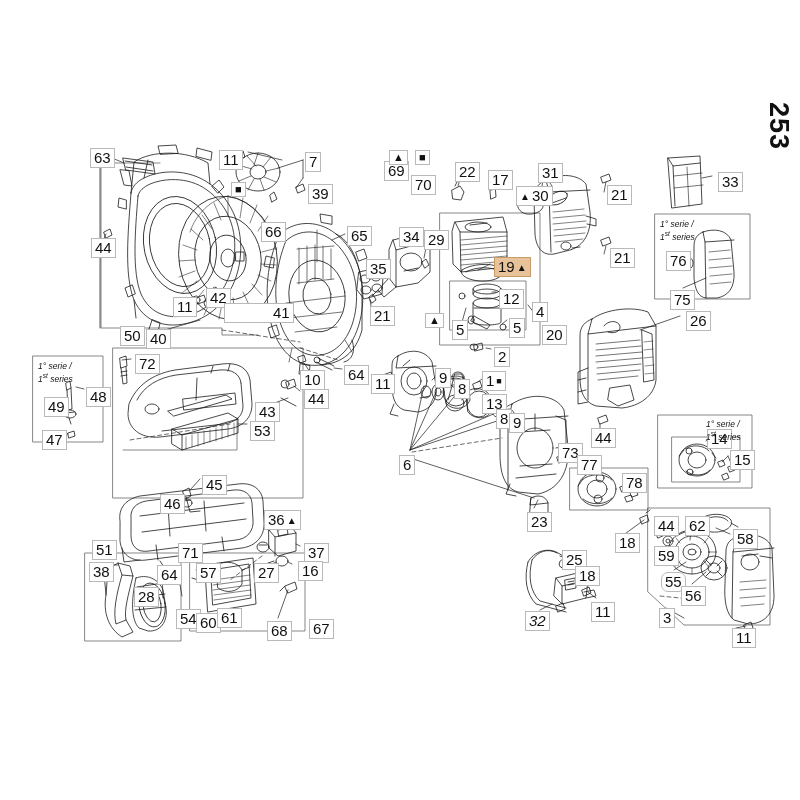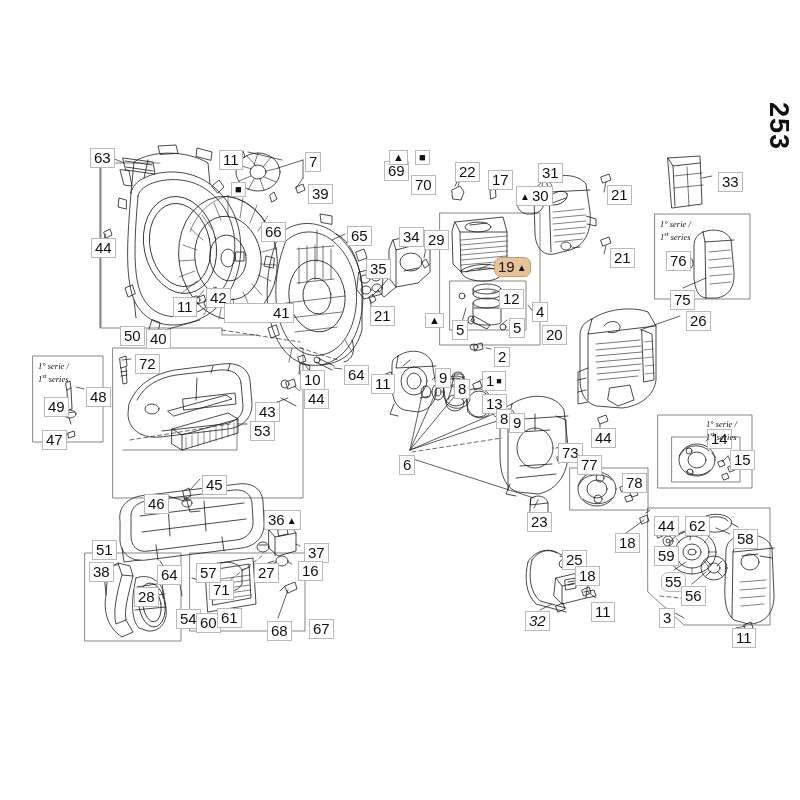--- a/index.html
+++ b/index.html
@@ -14,21 +14,21 @@
        padding:1px 3px 2px 3px;white-space:nowrap;
        font-family:"Liberation Sans",sans-serif;}
   .lbl.hl{background:#e8c39a;border-color:#c79a6a;}
   .lbl .tri{font-size:10px;vertical-align:1px;margin-left:2px;}
   .lbl .sq{font-size:9px;vertical-align:2px;margin-left:2px;}
   .sym{position:absolute;font-size:15px;color:#111;background:#fff;
        border:1px solid #b9b9b9;padding:1px 3px;line-height:1;}
 
   
   .serie{position:absolute;font-size:8.5px;line-height:1.25;color:#111;
-         font-style:italic;font-family:Liberation Serif, serif;}
+         font-style:italic;font-family:Liberation Sans, sans-serif;}
   .serie sup{font-size:6.5px;}
 
   
   #pageno{position:absolute;right:6px;top:150px;
           font-size:27px;font-weight:700;color:#111;
           transform:rotate(90deg);transform-origin:right top;
           font-family:"Liberation Sans",sans-serif;letter-spacing:1px;}
 </style>
 </head>
 <body>
@@ -780,26 +780,26 @@
       <div class="lbl" style="left: 135px; top: 354px;"><span>72</span></div>
       <div class="lbl" style="left: 86px; top: 387px;"><span>48</span></div>
       <div class="lbl" style="left: 44px; top: 397px;"><span>49</span></div>
       <div class="lbl" style="left: 42px; top: 430px;"><span>47</span></div>
       <div class="lbl" style="left: 300px; top: 370px;"><span>10</span></div>
       <div class="lbl" style="left: 344px; top: 365px;"><span>64</span></div>
       <div class="lbl" style="left: 304px; top: 389px;"><span>44</span></div>
       <div class="lbl" style="left: 255px; top: 402px;"><span>43</span></div>
       <div class="lbl" style="left: 250px; top: 421px;"><span>53</span></div>
       <div class="lbl" style="left: 202px; top: 475px;"><span>45</span></div>
-      <div class="lbl" style="left: 144px; top: 494px;"><span>46</span></div>
+      <div class="lbl" style="left: 160px; top: 494px;"><span>46</span></div>
       <div class="lbl" style="left: 92px; top: 540px;"><span>51</span></div>
       <div class="lbl" style="left: 89px; top: 562px;"><span>38</span></div>
       <div class="lbl" style="left: 134px; top: 587px;"><span>28</span></div>
       <div class="lbl" style="left: 157px; top: 565px;"><span>64</span></div>
-      <div class="lbl" style="left: 178px; top: 580px; margin-left: 31px;"><span>71</span></div>
+      <div class="lbl" style="left: 178px; top: 543px;"><span>71</span></div>
       <div class="lbl" style="left: 176px; top: 609px;"><span>54</span></div>
       <div class="lbl" style="left: 196px; top: 563px;"><span>57</span></div>
       <div class="lbl" style="left: 196px; top: 613px;"><span>60</span></div>
       <div class="lbl" style="left: 217px; top: 608px;"><span>61</span></div>
       <div class="lbl" style="left: 264px; top: 510px;"><span>36</span><span class="tri">▲</span></div>
       <div class="lbl" style="left: 304px; top: 543px;"><span>37</span></div>
       <div class="lbl" style="left: 254px; top: 563px;"><span>27</span></div>
       <div class="lbl" style="left: 298px; top: 561px;"><span>16</span></div>
       <div class="lbl" style="left: 267px; top: 621px;"><span>68</span></div>
       <div class="lbl" style="left: 309px; top: 619px;"><span>67</span></div>
@@ -808,21 +808,21 @@
       <div class="lbl" style="left: 366px; top: 259px;"><span>35</span></div>
       <div class="lbl" style="left: 370px; top: 306px;"><span>21</span></div>
       <div class="lbl" style="left: 384px; top: 161px;"><span>69</span></div>
       <div class="lbl" style="left: 411px; top: 161px; margin-top: 14px;"><span>70</span></div>
       <div class="lbl" style="left: 455px; top: 162px;"><span>22</span></div>
       <div class="lbl" style="left: 488px; top: 170px;"><span>17</span></div>
       <div class="lbl" style="left: 538px; top: 163px;"><span>31</span></div>
       <div class="lbl" style="left: 516px; top: 186px;"><span class="tri" style="margin-left: 0px; margin-right: 2px;">▲</span><span>30</span></div>
       <div class="lbl" style="left: 607px; top: 185px;"><span>21</span></div>
       <div class="lbl" style="left: 610px; top: 248px;"><span>21</span></div>
-      <div class="lbl hl" style="left: 494px; top: 257px; border-radius: 7px;"><span>19</span><span class="tri">▲</span></div>
+      <div class="lbl hl" style="left: 494px; top: 257px;"><span>19</span><span class="tri">▲</span></div>
       <div class="lbl" style="left: 499px; top: 289px;"><span>12</span></div>
       <div class="lbl" style="left: 532px; top: 302px;"><span>4</span></div>
       <div class="lbl" style="left: 452px; top: 320px;"><span>5</span></div>
       <div class="lbl" style="left: 509px; top: 318px;"><span>5</span></div>
       <div class="lbl" style="left: 542px; top: 325px;"><span>20</span></div>
       <div class="lbl" style="left: 494px; top: 347px;"><span>2</span></div>
       <div class="lbl" style="left: 718px; top: 172px;"><span>33</span></div>
       <div class="lbl" style="left: 666px; top: 251px;"><span>76</span></div>
       <div class="lbl" style="left: 670px; top: 290px;"><span>75</span></div>
       <div class="lbl" style="left: 686px; top: 311px;"><span>26</span></div>

